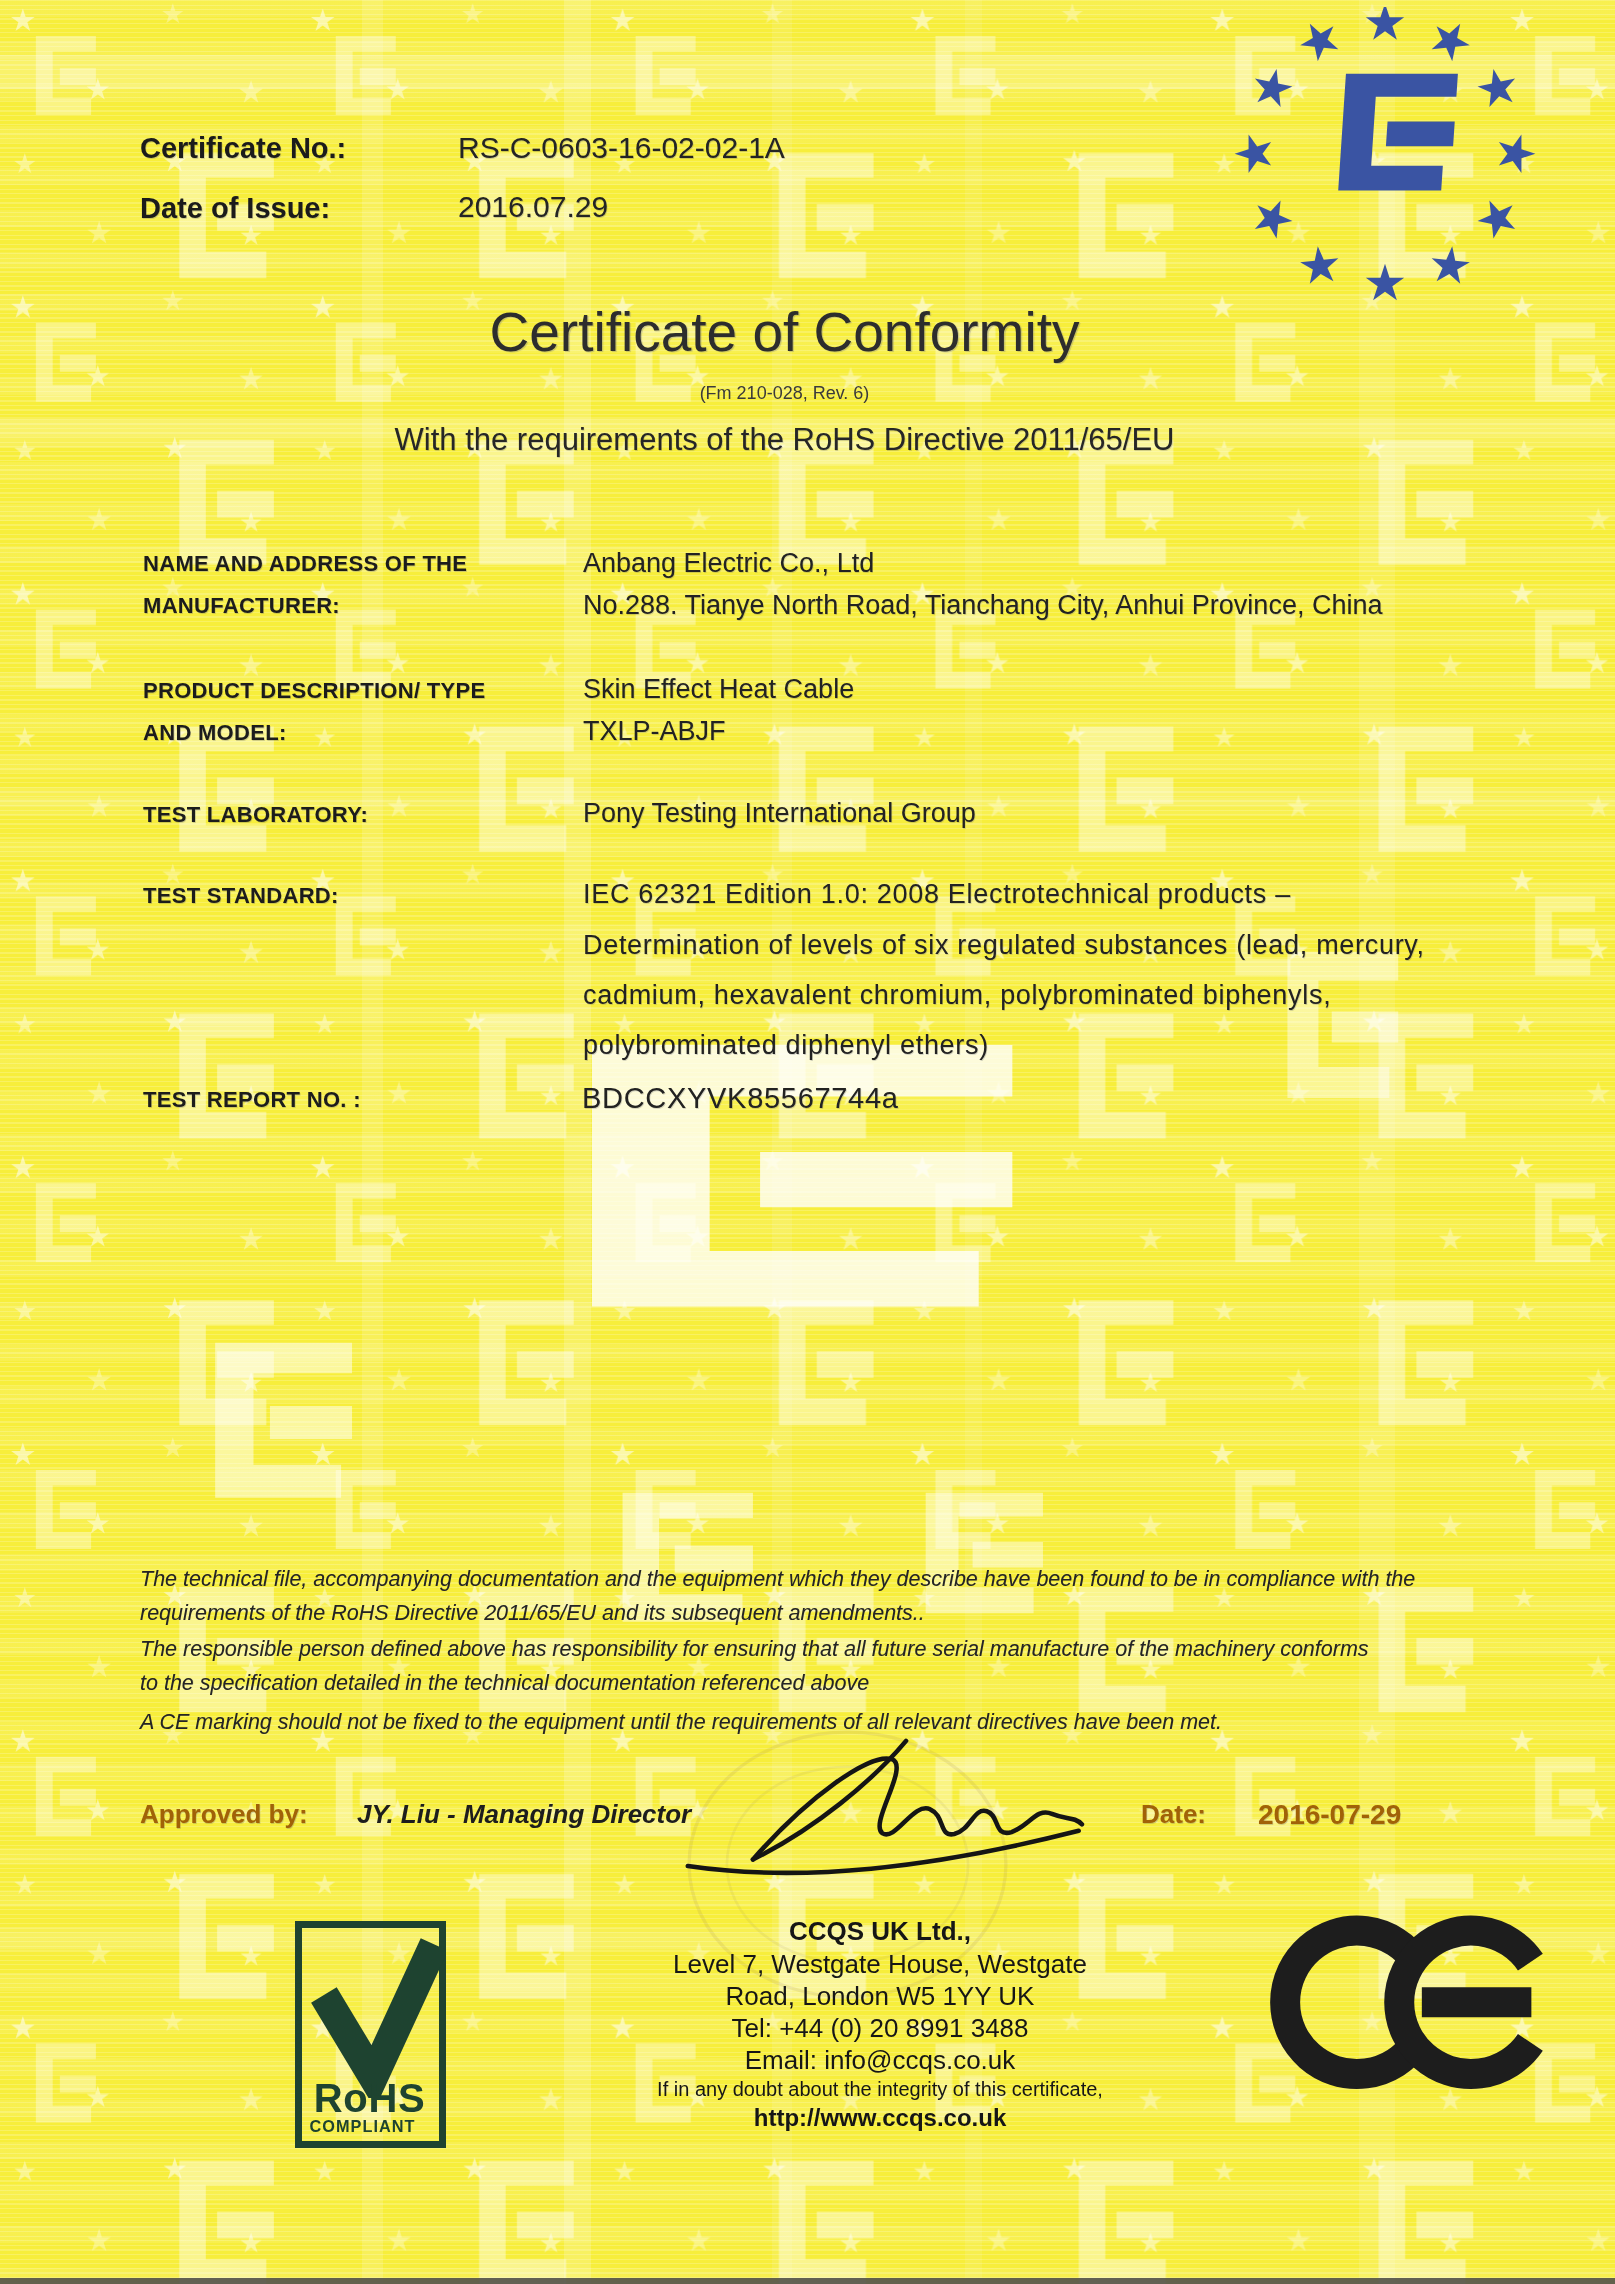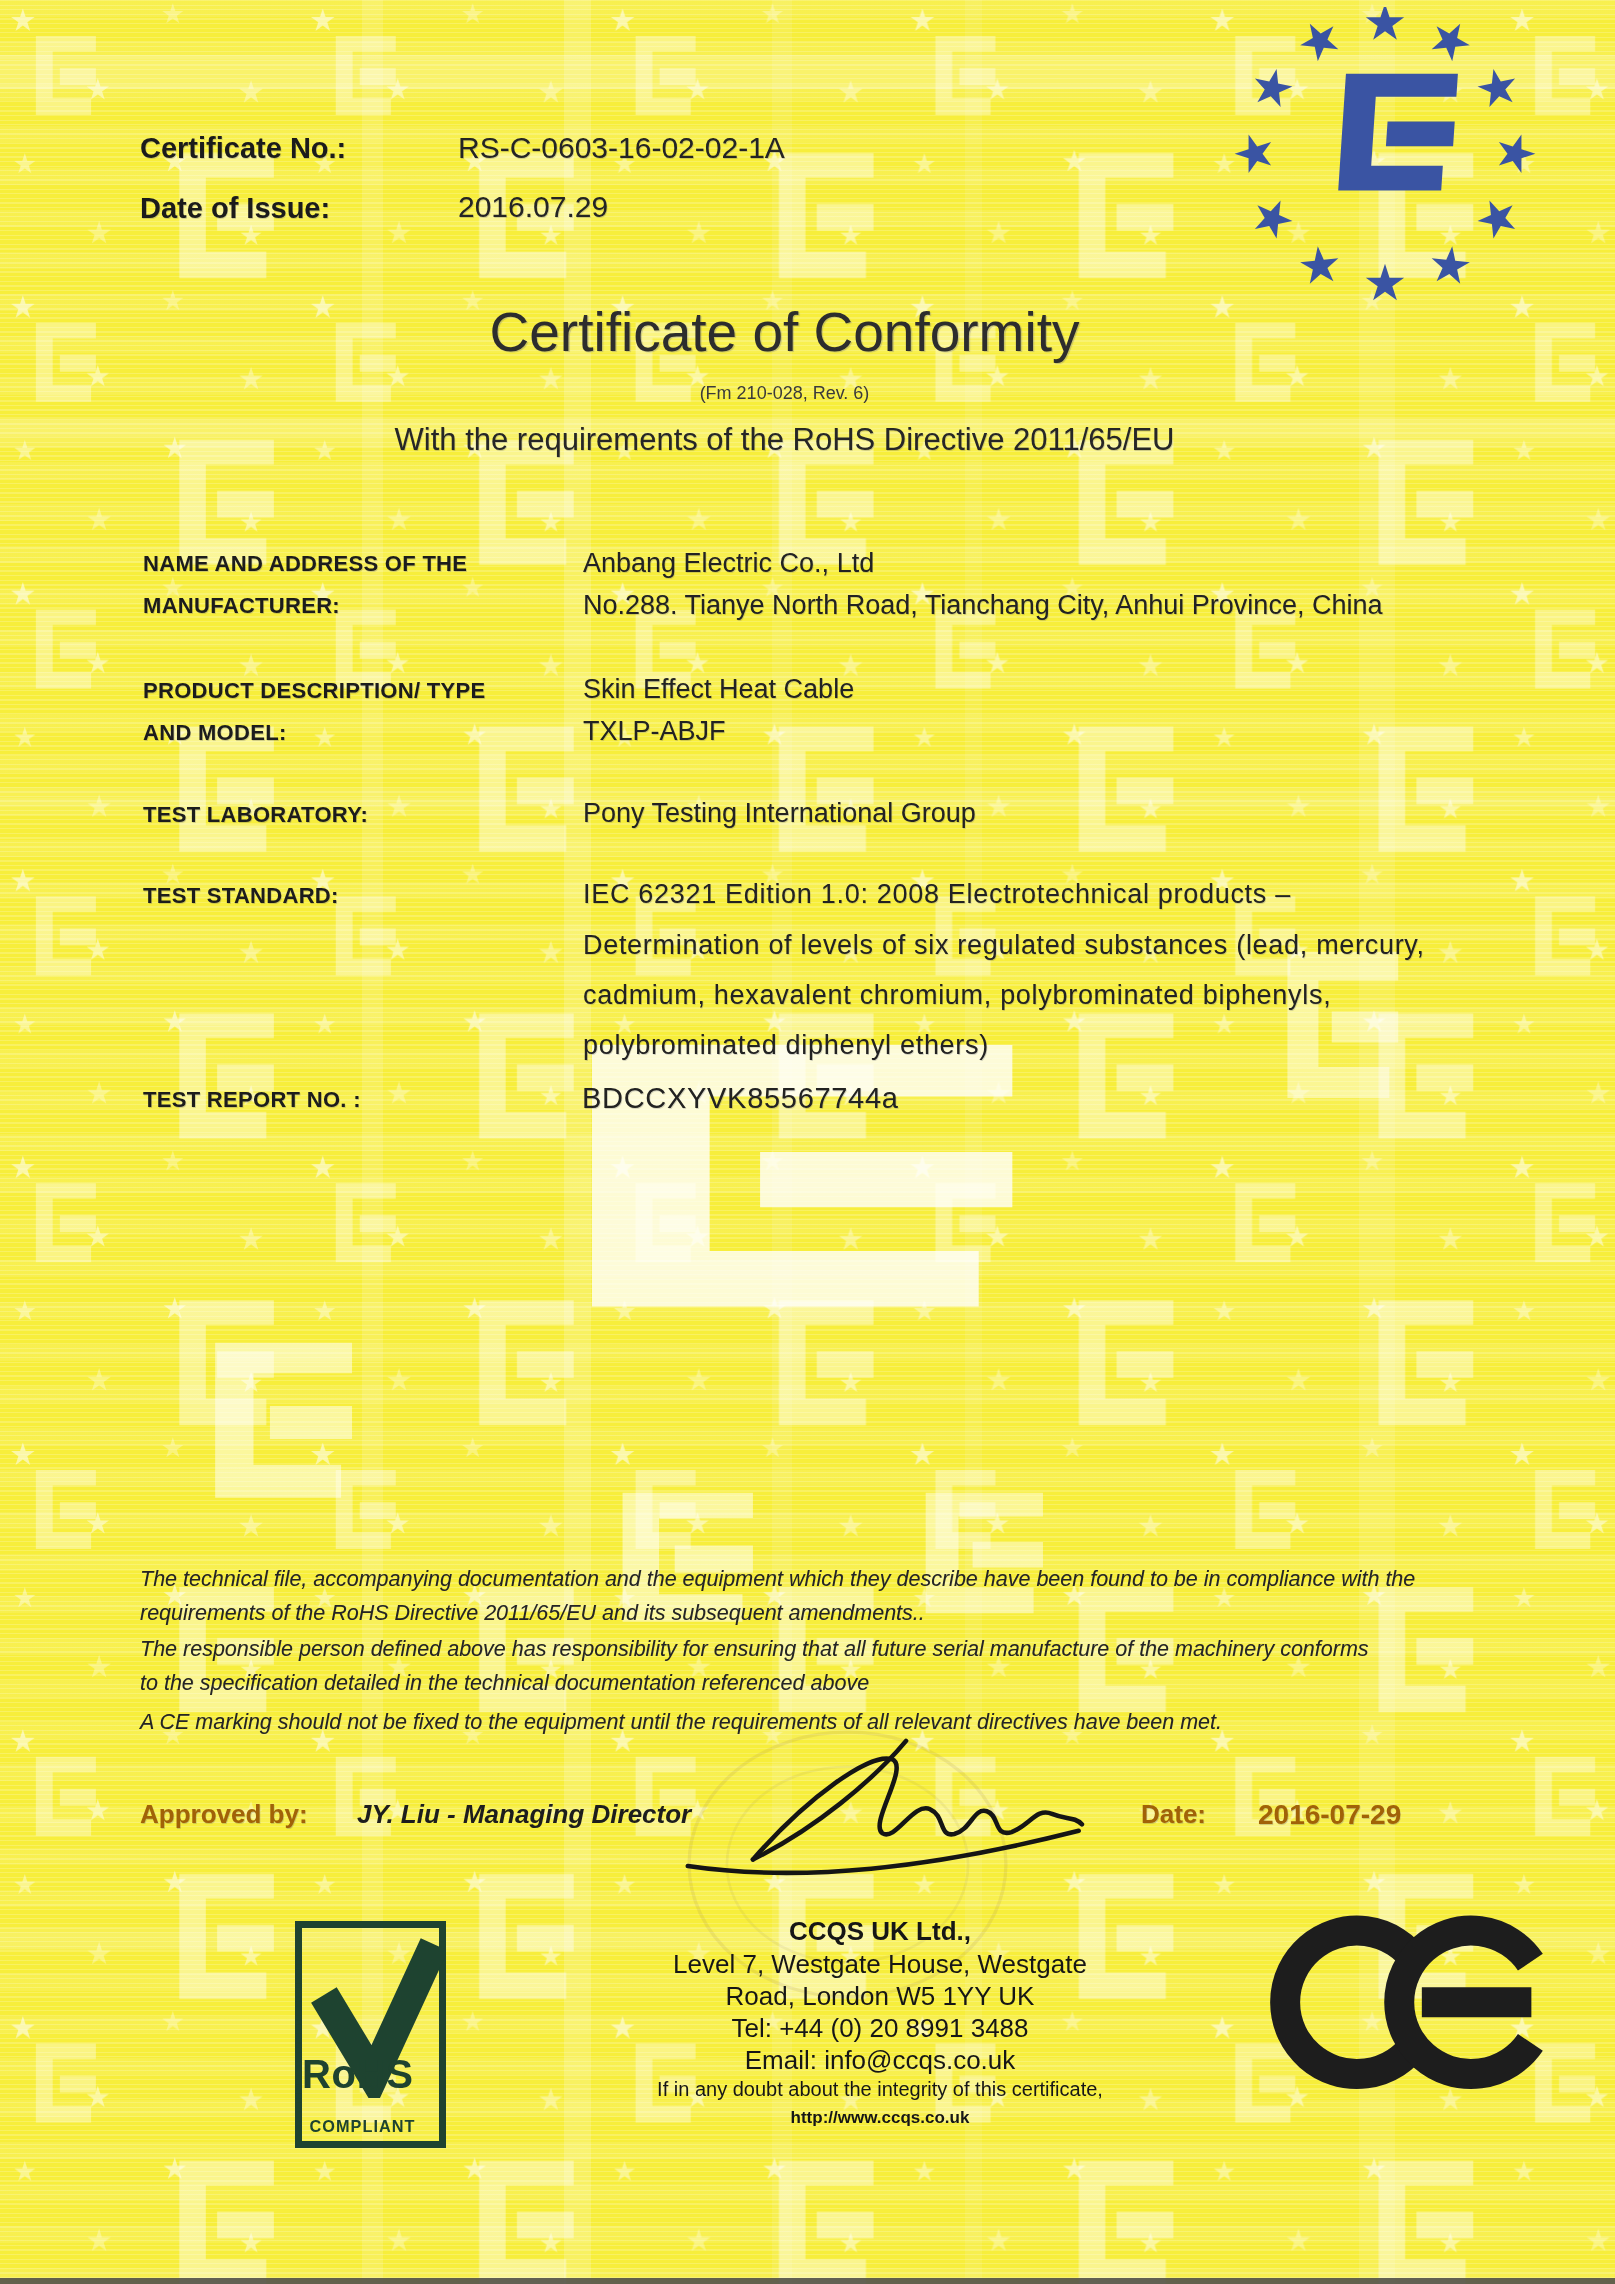--- a/index.html
+++ b/index.html
@@ -31,26 +31,26 @@
   .title{font-size:55px;color:#2d2d2d;text-shadow:1.3px 1.3px 0.7px rgba(120,120,120,.35);}
   .formnote{font-size:18px;color:#3a3a3a;}
   .subtitle{font-size:31px;color:#262626;text-shadow:0.7px 0.7px 0 rgba(110,110,110,.3);}
   .legal{font-style:italic;font-size:21.5px;line-height:33px;color:#242424;text-shadow:0.3px 0.3px 0 rgba(110,110,110,.3);}
   .appr{font-weight:bold;font-size:26px;color:#a16207;text-shadow:0.7px 0.7px 0 rgba(110,110,110,.3);white-space:nowrap;}
   .appr-name{font-weight:bold;font-style:italic;font-size:26px;color:#1d1d1d;white-space:nowrap;}
   .footer{left:554px;width:652px;text-align:center;color:#161616;}
   .f-co{font-weight:bold;font-size:26px;line-height:33px;}
   .f-addr{font-size:26px;line-height:32px;}
   .f-note{font-size:20px;line-height:27px;}
-  .f-web{font-weight:bold;font-size:17px;line-height:30px;}
+  .f-web{font-weight:bold;font-size:24px;line-height:30px;}
   .rohs{
     position:absolute;left:295px;top:1921px;width:151px;height:227px;
     border:7.2px solid #1e4330;box-sizing:border-box;background:rgba(255,255,255,.06);
   }
-  .rohs-title{position:absolute;left:0;width:135px;top:124px;text-align:left;font-weight:bold;font-size:40px;color:#1e4330;letter-spacing:0.7px;}
+  .rohs-title{position:absolute;left:0;width:135px;top:148px;text-align:center;font-weight:bold;font-size:40px;color:#1e4330;letter-spacing:0.7px;}
   .rohs-sub{position:absolute;left:0;width:121px;top:189px;text-align:center;font-weight:bold;font-size:16.3px;color:#1e4330;letter-spacing:1px;}
   .edge-bottom{position:absolute;left:0;right:0;bottom:0;height:6.5px;background:#52514a;opacity:.9;}
 </style>
 </head>
 <body>
 
 <div class="page">
 
   <svg class="abs" style="left:0;top:0;" width="1616" height="2284" viewBox="0 0 2479 3504">
     <defs>

